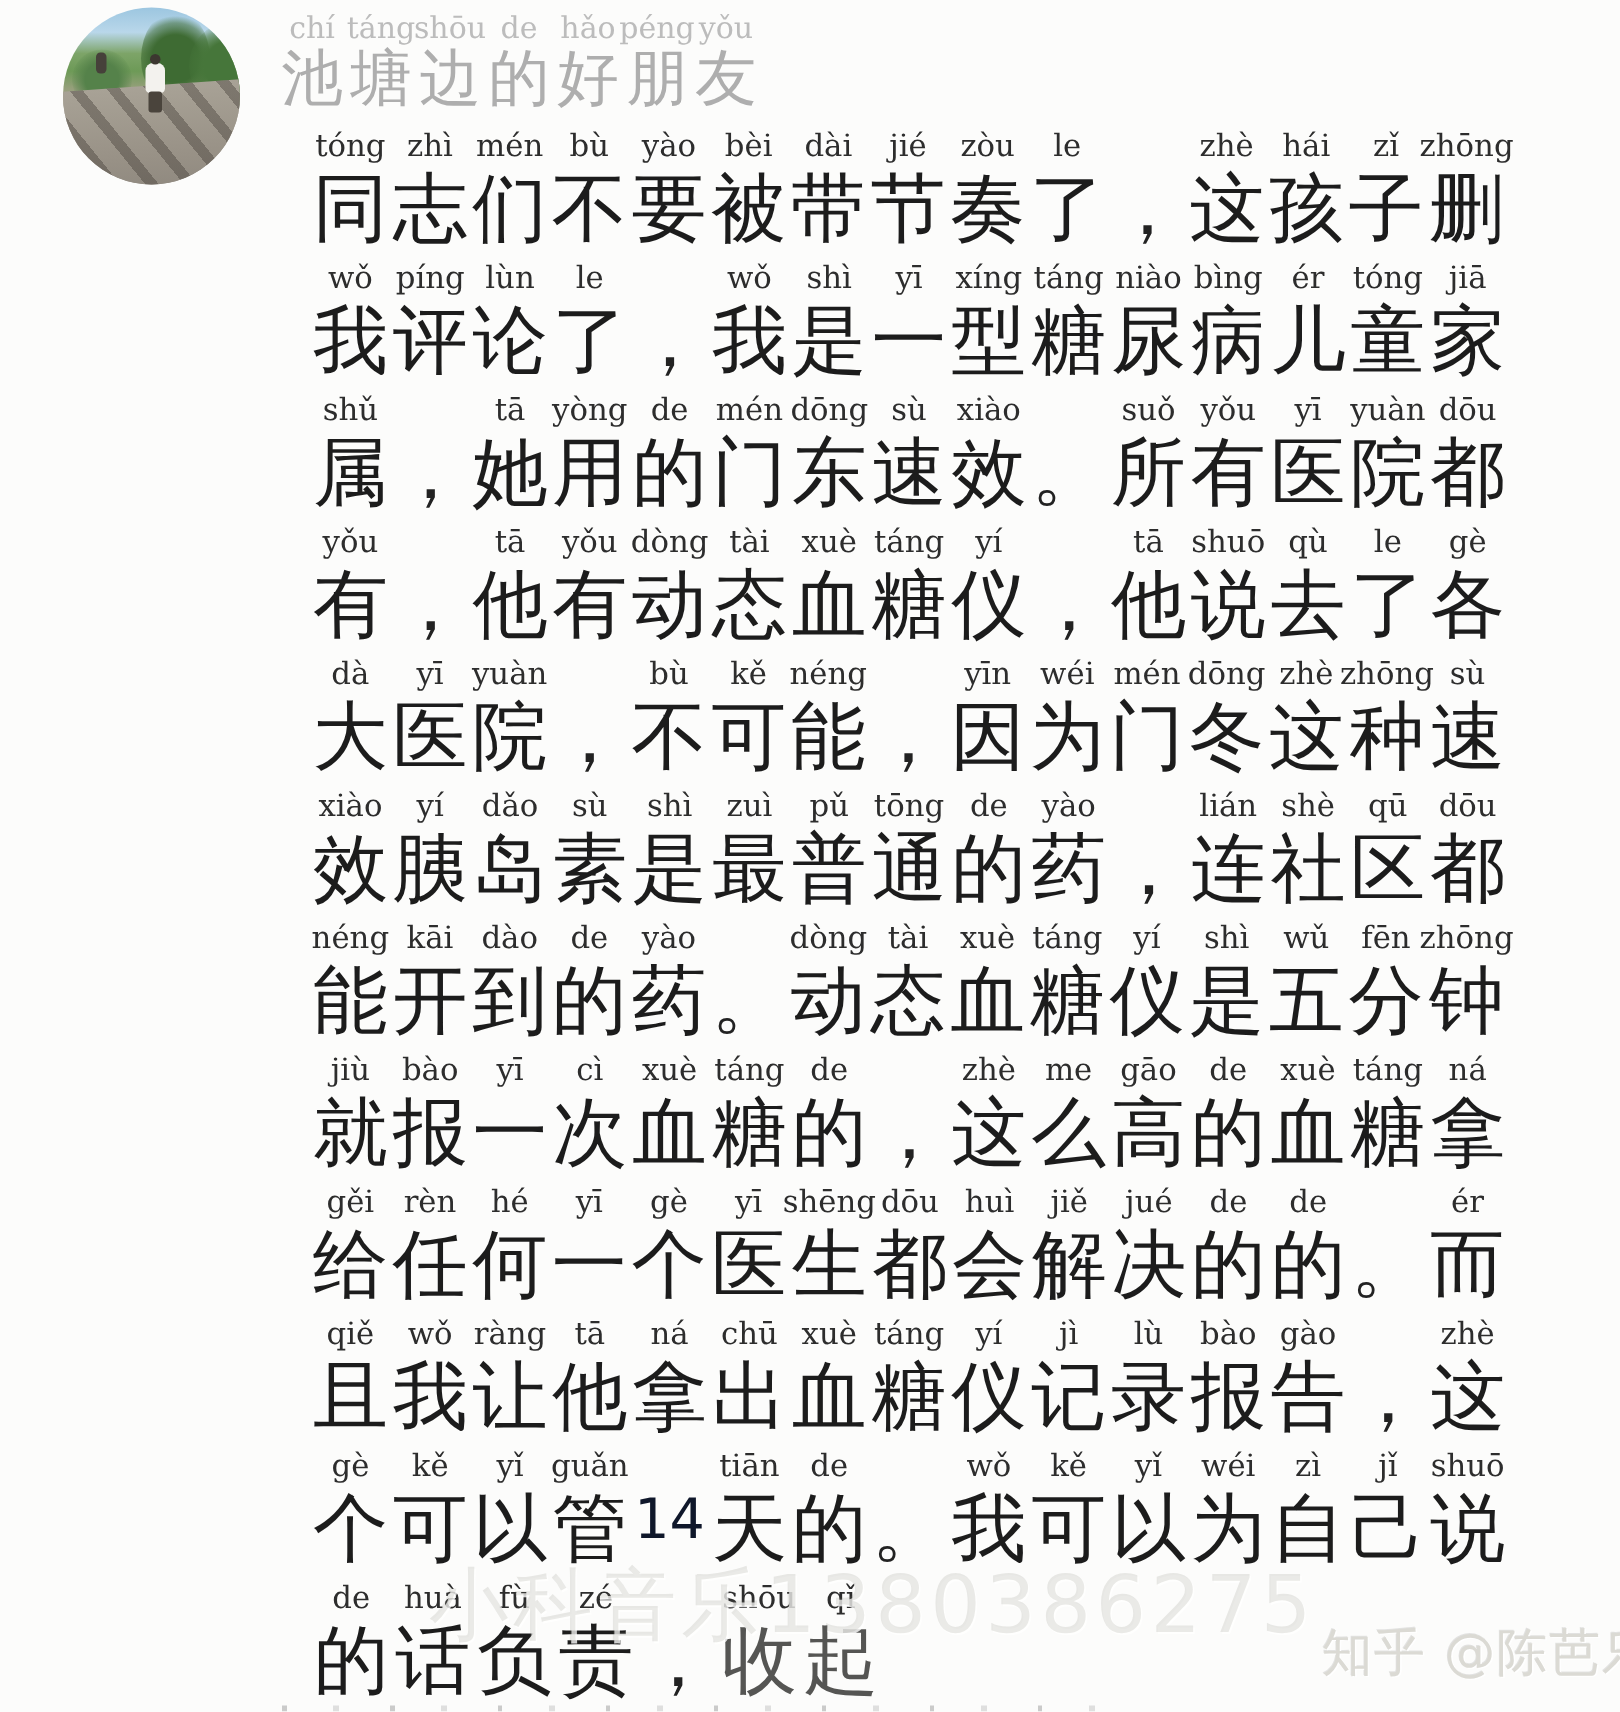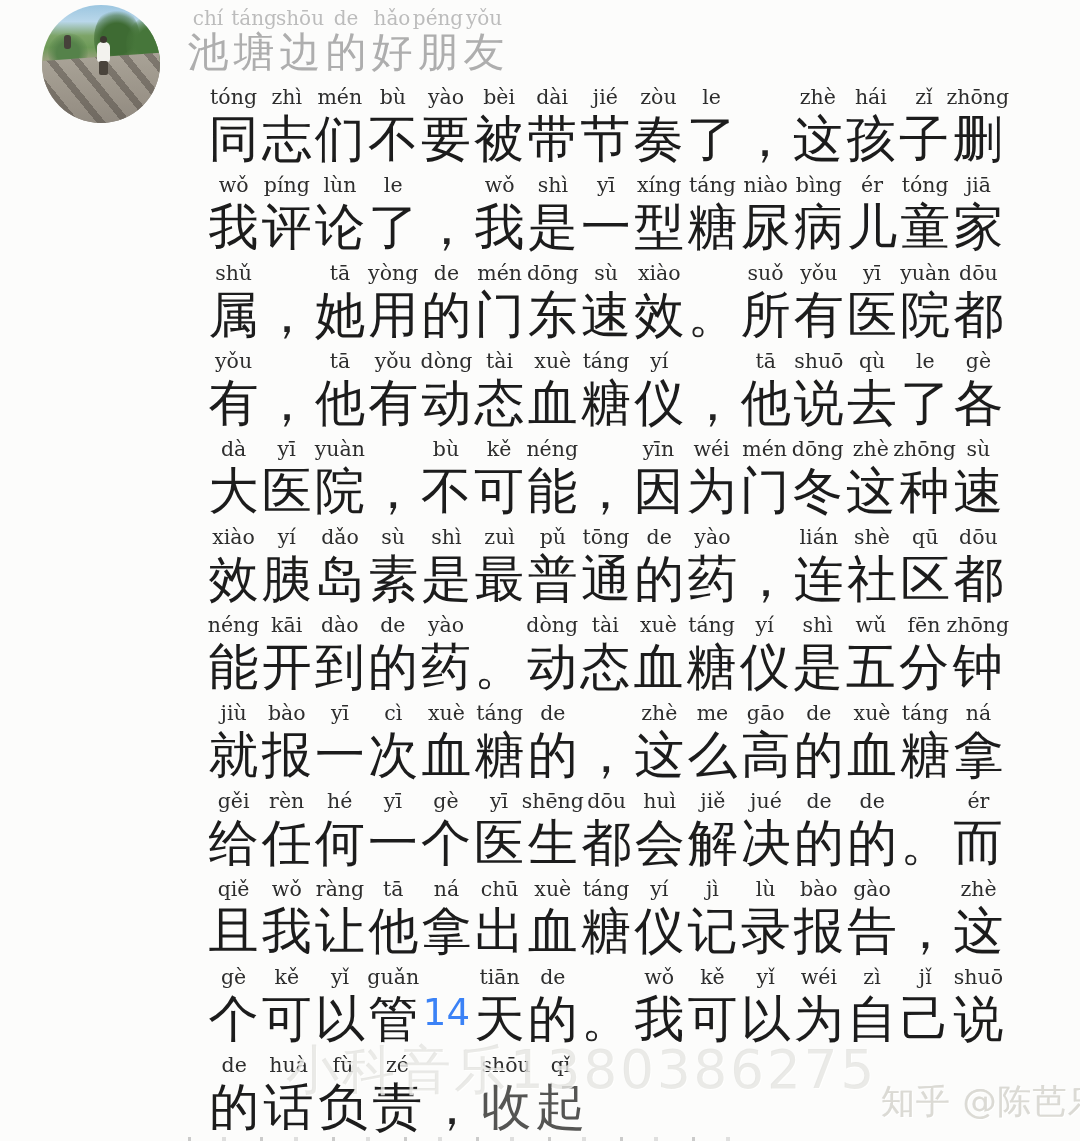--- a/index.html
+++ b/index.html
@@ -44,21 +44,21 @@
   .name-line .py { font-size:20px; line-height:24px; color:#bcbcbc; white-space:nowrap; }
   .name-line .zh { font-size:41px; line-height:44px; color:#aeaeae; }
 
   
   .body-text { position:absolute; left:185px; top:85px; width:820px; }
   .text-line { display:flex; height:88px;margin-left:22px; }
   .text-line .cell { width:54.4px; display:flex; flex-direction:column; align-items:center; }
   .text-line .py { height:26px; font-size:20.5px; line-height:25px; color:#2d2d2d; white-space:nowrap; }
   .text-line .zh { height:62px; font-size:50px; line-height:56px; color:#1c1c1c; }
   .text-line .cell.punct .zh { color:#222; }
-  .text-line .cell.latin .zh { font-family:"DejaVu Sans", sans-serif; font-size:37px; line-height:44px; color:#3b82f6; }
+  .text-line .cell.latin .zh { font-family:"DejaVu Sans", sans-serif; font-size:37px; line-height:44px; color:#0f172a; }
   .text-line .cell.muted .zh { color:#555553; }
 
   
   .wm-center {
     position:absolute; left:286px; top:1035px;
     font-family:"DejaVu Sans", sans-serif;
     font-size:53px; letter-spacing:3px;
     color:rgba(125,122,112,0.16);
     text-shadow:1px 1px 0 rgba(255,255,255,.8);
     z-index:5; white-space:nowrap;

